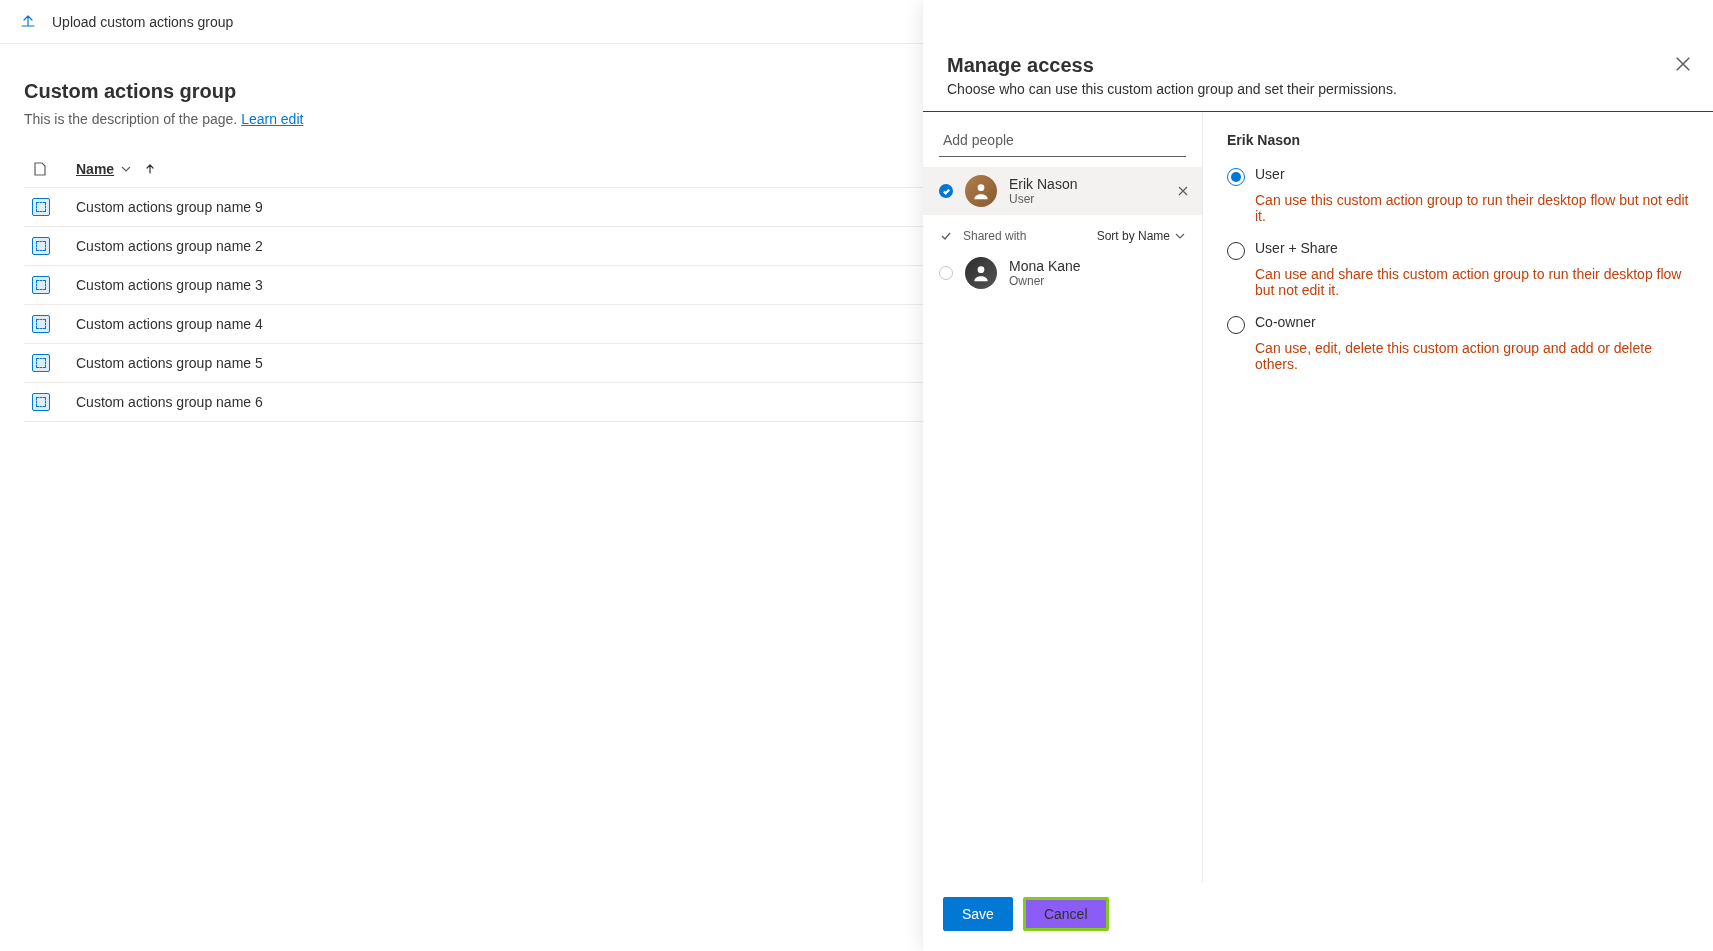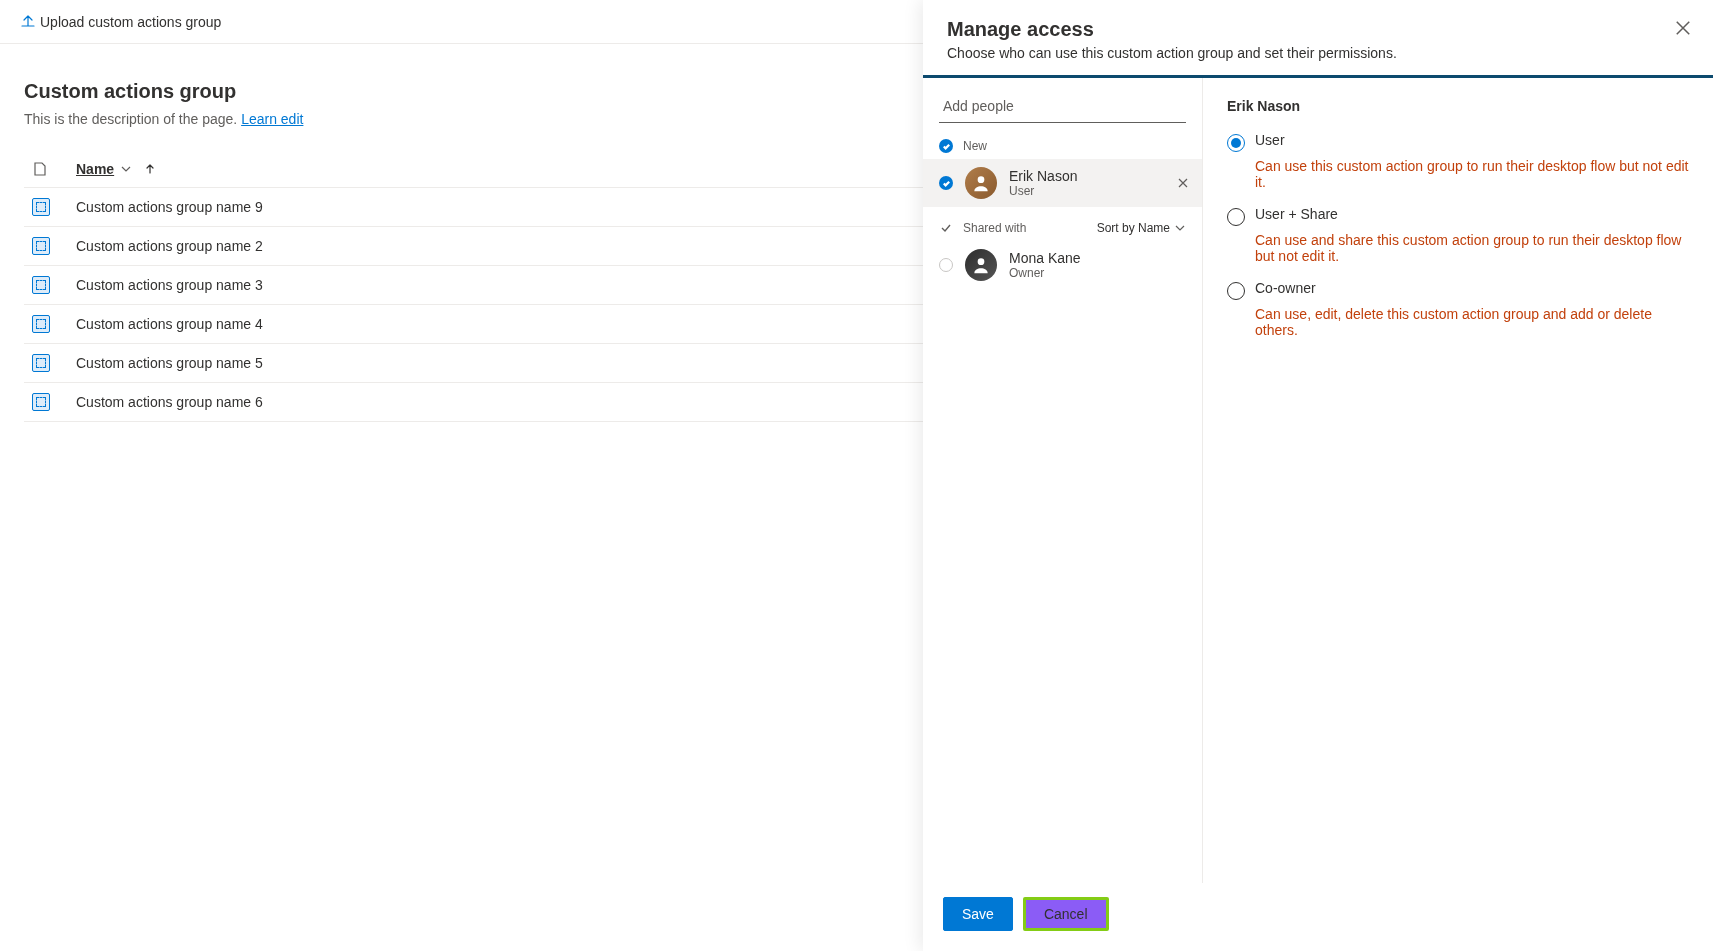--- a/index.html
+++ b/index.html
@@ -17,21 +17,21 @@
   .command-bar {
     height: 44px;
     display: flex;
     align-items: center;
     padding: 0 20px;
     border-bottom: 1px solid #edebe9;
   }
   .cmd-btn {
     display: flex;
     align-items: center;
-    gap: 4px;
+    gap: 16px;
     color: #323130;
     cursor: pointer;
     font-size: 14px;
   }
   .cmd-btn svg { width: 16px; height: 16px; stroke: #0078d4; fill: none; }
 
   
   .page {
     padding: 20px 24px;
   }
@@ -104,22 +104,23 @@
     position: absolute;
     top: 0; right: 0; bottom: 0;
     width: 790px;
     background: #fff;
     box-shadow: -4px 0 16px rgba(0,0,0,.08);
     display: flex;
     flex-direction: column;
   }
   .panel-header {
     padding: 18px 24px 14px 24px;
-    border-bottom: 3px solid #0c4a6e;
+    border-bottom: 1px solid #0c4a6e;
     position: relative;
+    margin-top: 36px;
   }
   .panel-title {
     font-size: 20px;
     font-weight: 600;
     margin: 0 0 4px 0;
   }
   .panel-sub {
     font-size: 14px;
     color: #323130;
   }
@@ -374,30 +375,20 @@
     <svg class="panel-close" viewBox="0 0 16 16">
         <path d="M3 3l10 10M13 3L3 13" stroke-width="1.2"></path>
       </svg>
   </div>
 
   <div class="panel-body">
 
     <div class="people-col">
       <input class="add-people" type="text" placeholder="Add people" style="">
 
-      <div class="section-row">
-        <span class="left">
-          <span class="check-badge">
-            <svg viewBox="0 0 10 10">
-                <path d="M2 5l2 2 4-4"></path>
-              </svg>
-          </span>
-          <span>New</span>
-        </span>
-      </div>
 
       <div class="person-row selected">
         <span class="check-badge">
           <svg viewBox="0 0 10 10">
               <path d="M2 5l2 2 4-4"></path>
             </svg>
         </span>
         <span class="avatar a1">
           <svg viewBox="0 0 24 24" width="20" height="20" fill="#fff">
               <circle cx="12" cy="8" r="4"></circle>

